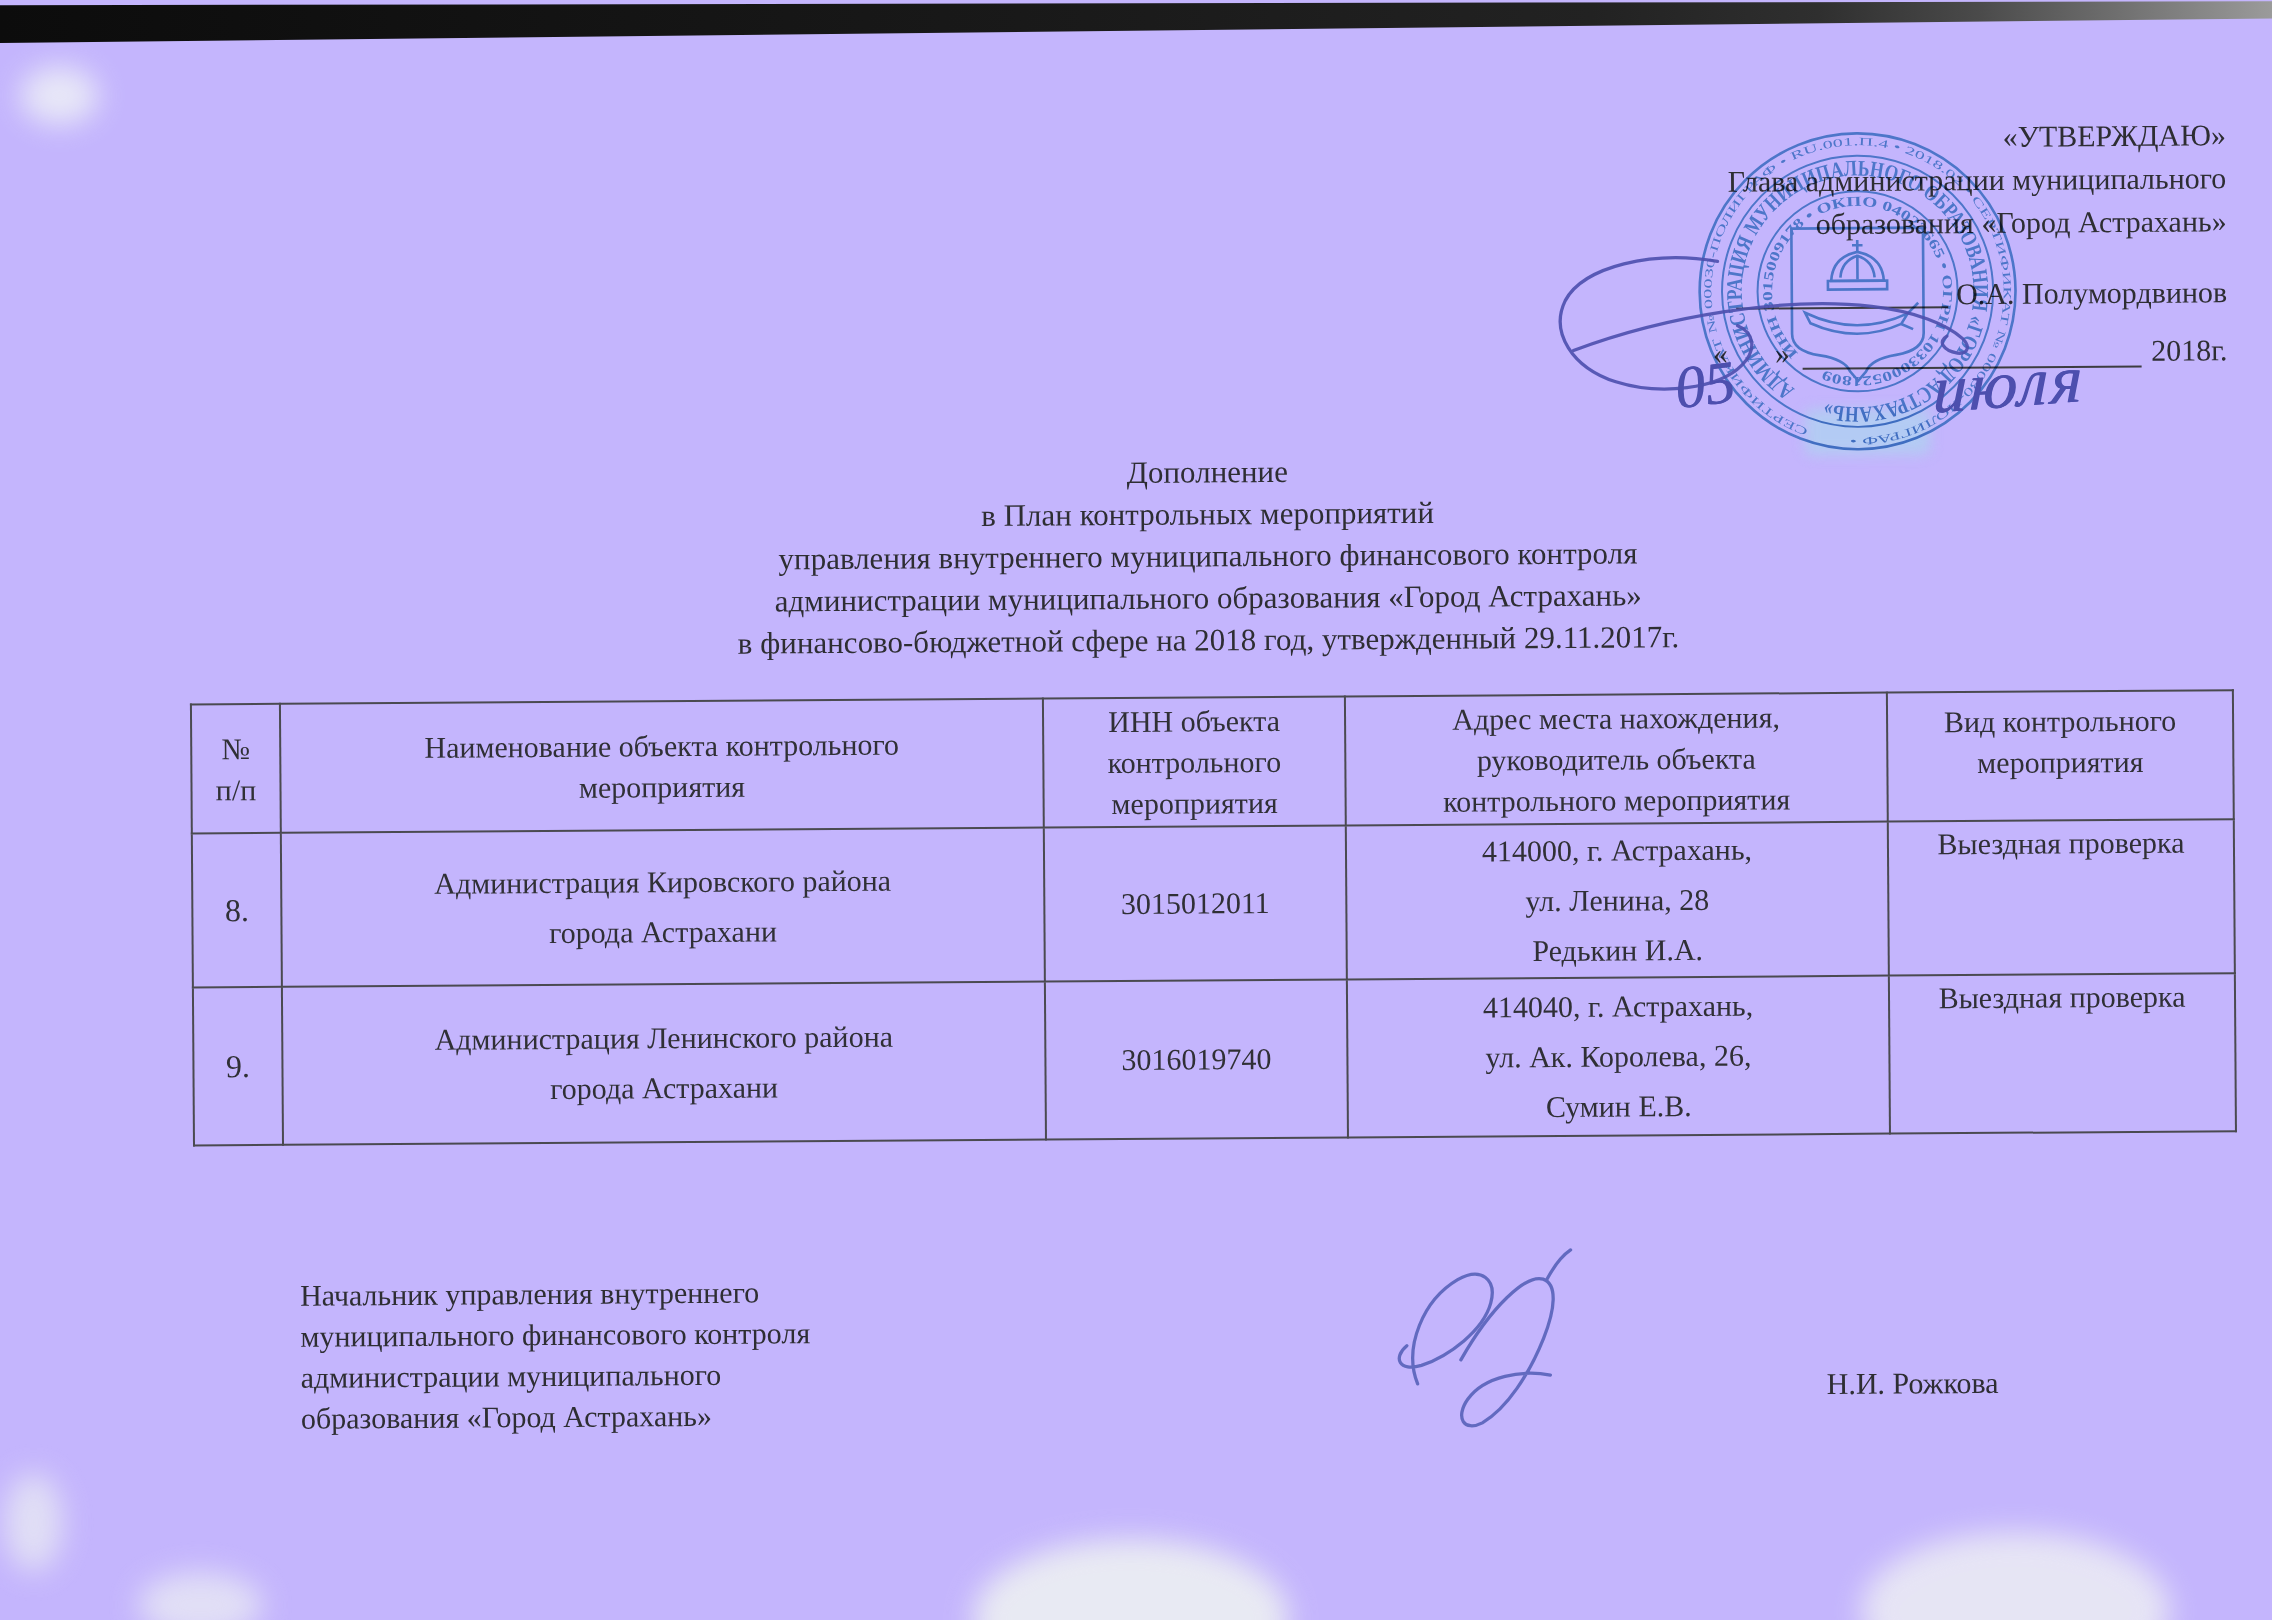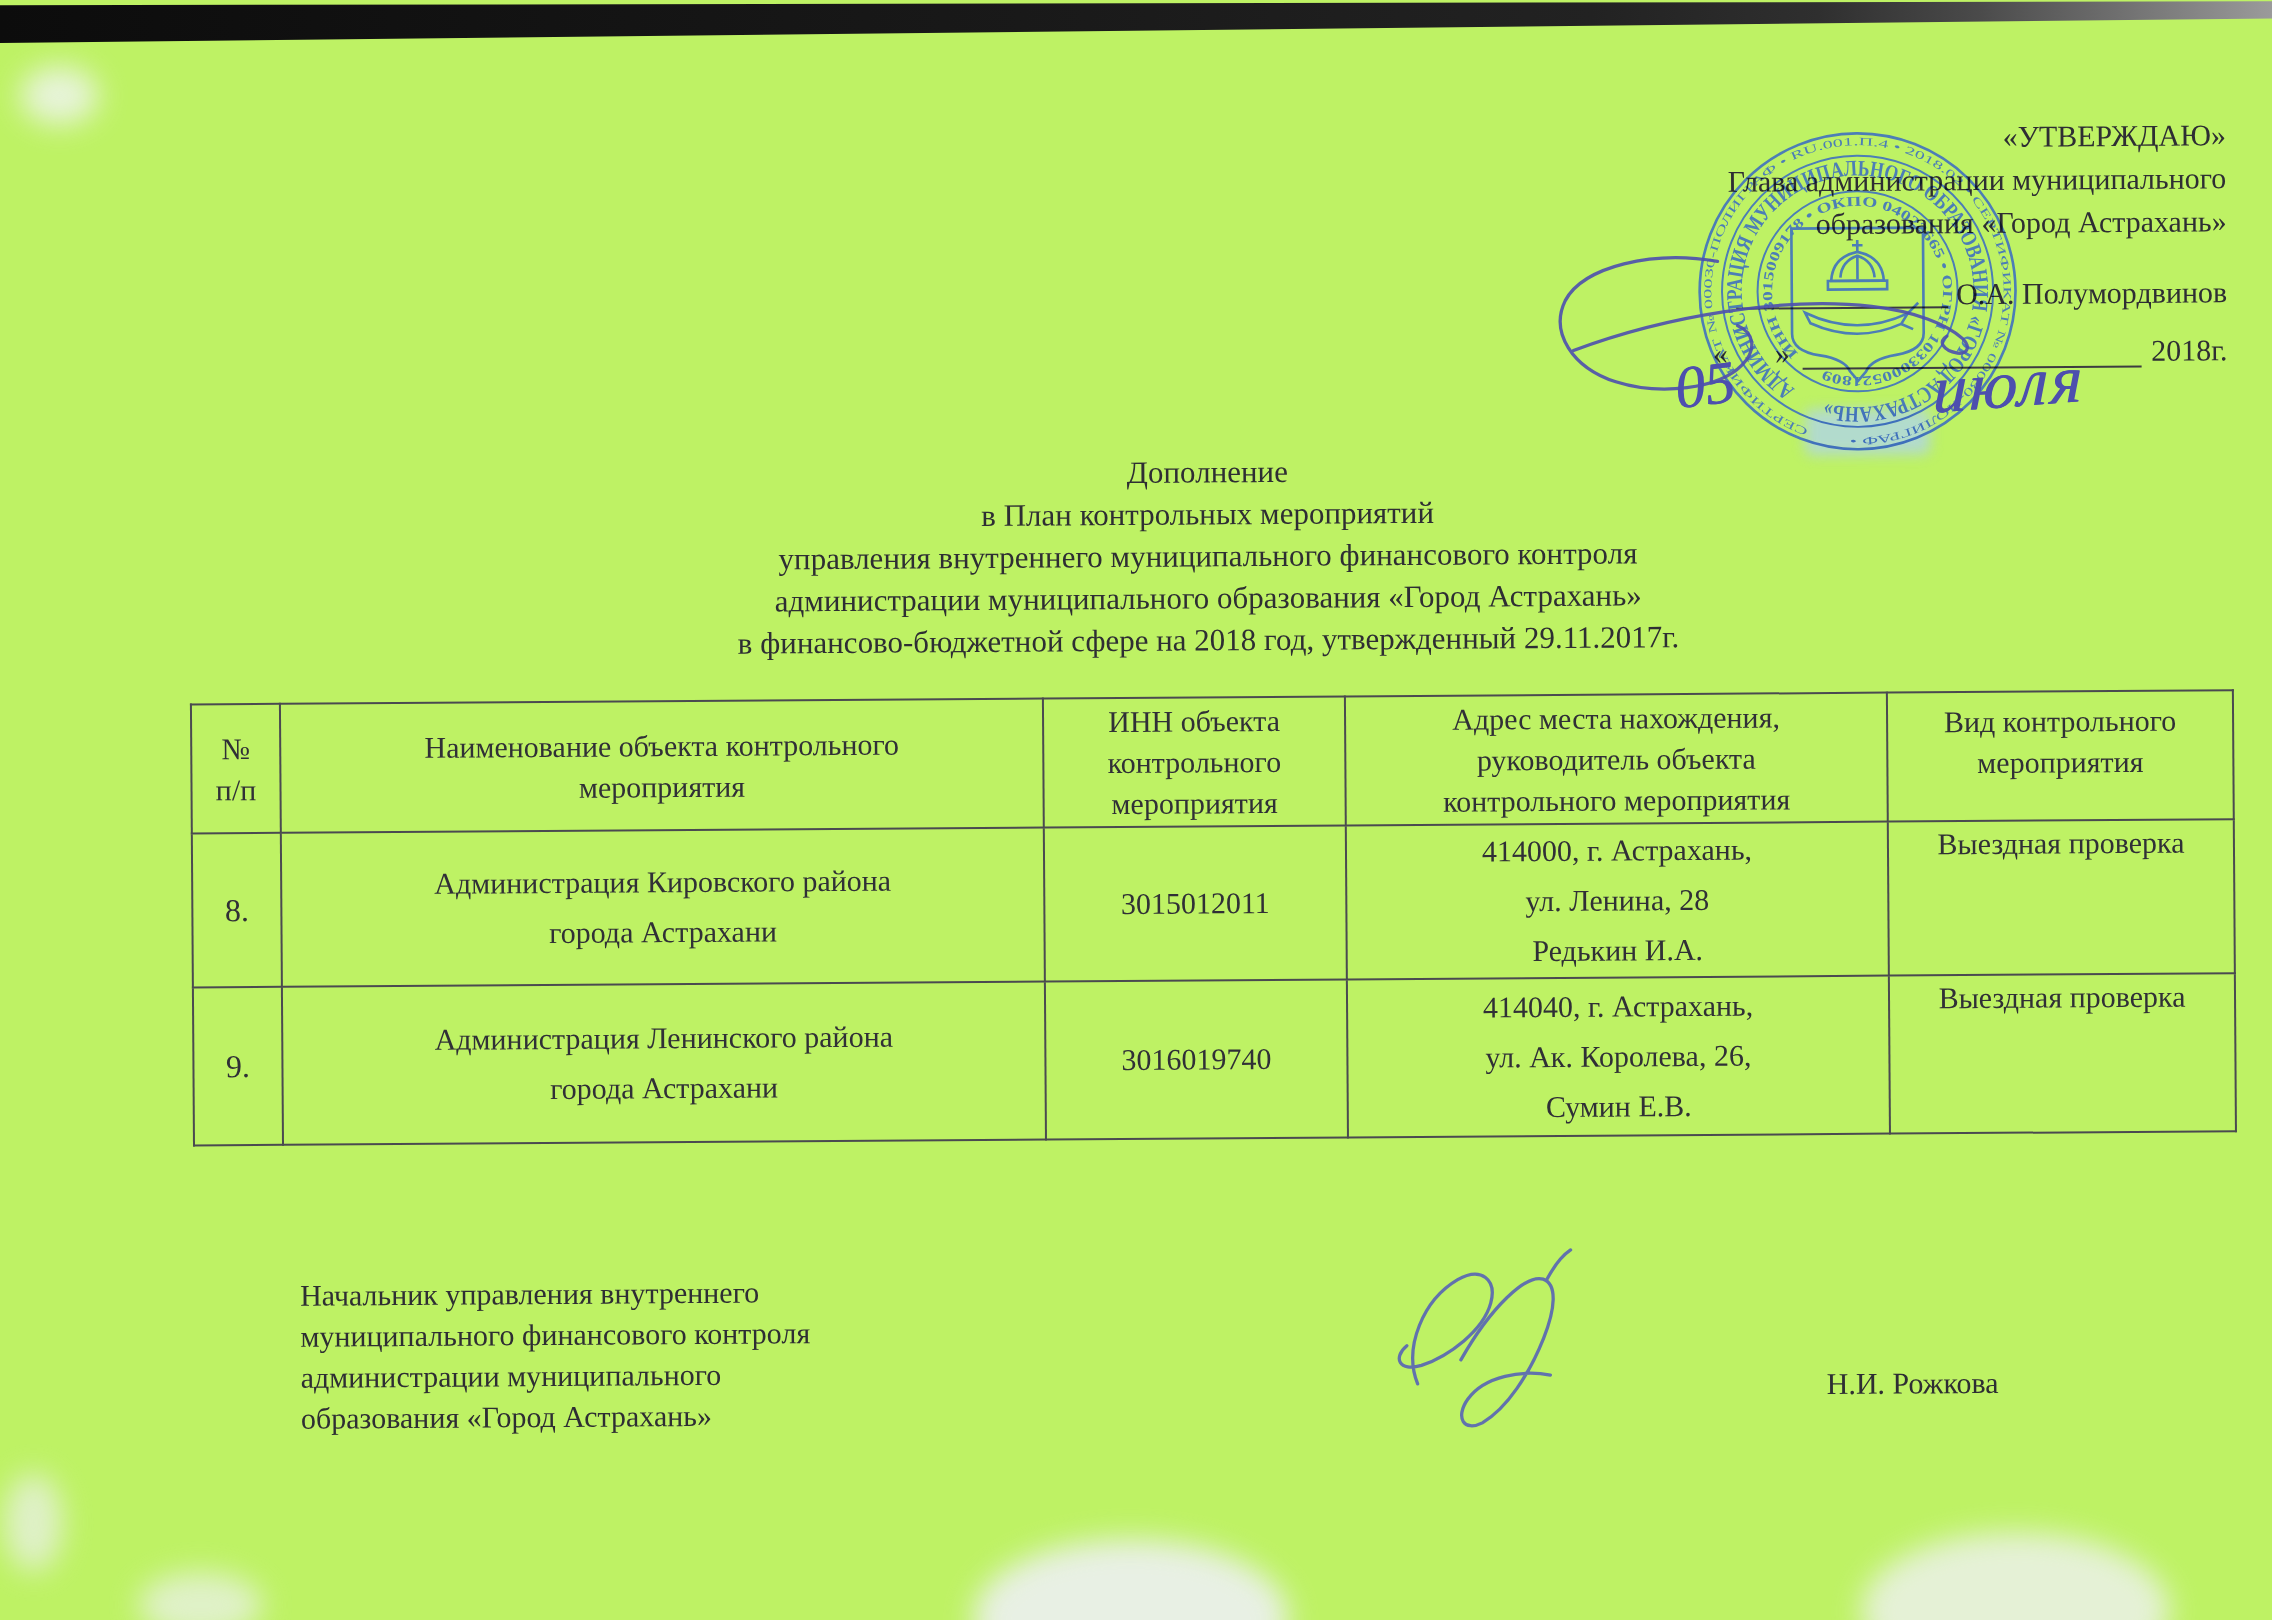--- a/index.html
+++ b/index.html
@@ -3,21 +3,21 @@
 <meta charset="utf-8">
 <style>
   html,body{margin:0;padding:0;}
   body{
     width:2273px;height:1620px;
     background:#ffffff;
     font-family:"Liberation Serif","DejaVu Serif",serif;
     color:#2e2e33;
     overflow:hidden;
   }
-  #screenshot{position:relative;width:2273px;height:1620px;background:#bef264;overflow:hidden;}
+  #screenshot{position:relative;width:2273px;height:1620px;background:#c4b5fd;overflow:hidden;}
 
   
   .scan-band{
     position:absolute;left:0;top:0;width:2273px;height:60px;z-index:50;
     background:linear-gradient(to right,#0c0c0c,#191919 45%,#222 70%,#2f2f2f 80%,#4a4a4a 87%,#6e6e6e 93%,#9b9b9b 100%);
     clip-path:polygon(0px 5.3px,2273px 1.3px,2273px 18.4px,0px 43px);
   }
   .smudge{position:absolute;border-radius:50%;filter:blur(14.5px);z-index:1;}
   .smudge.s1{left:973px;top:1539px;width:316px;height:158px;background:#edf0f2;opacity:.9;}
   .smudge.s2{left:1861px;top:1532px;width:309px;height:158px;background:#eff1f3;opacity:.8;}

